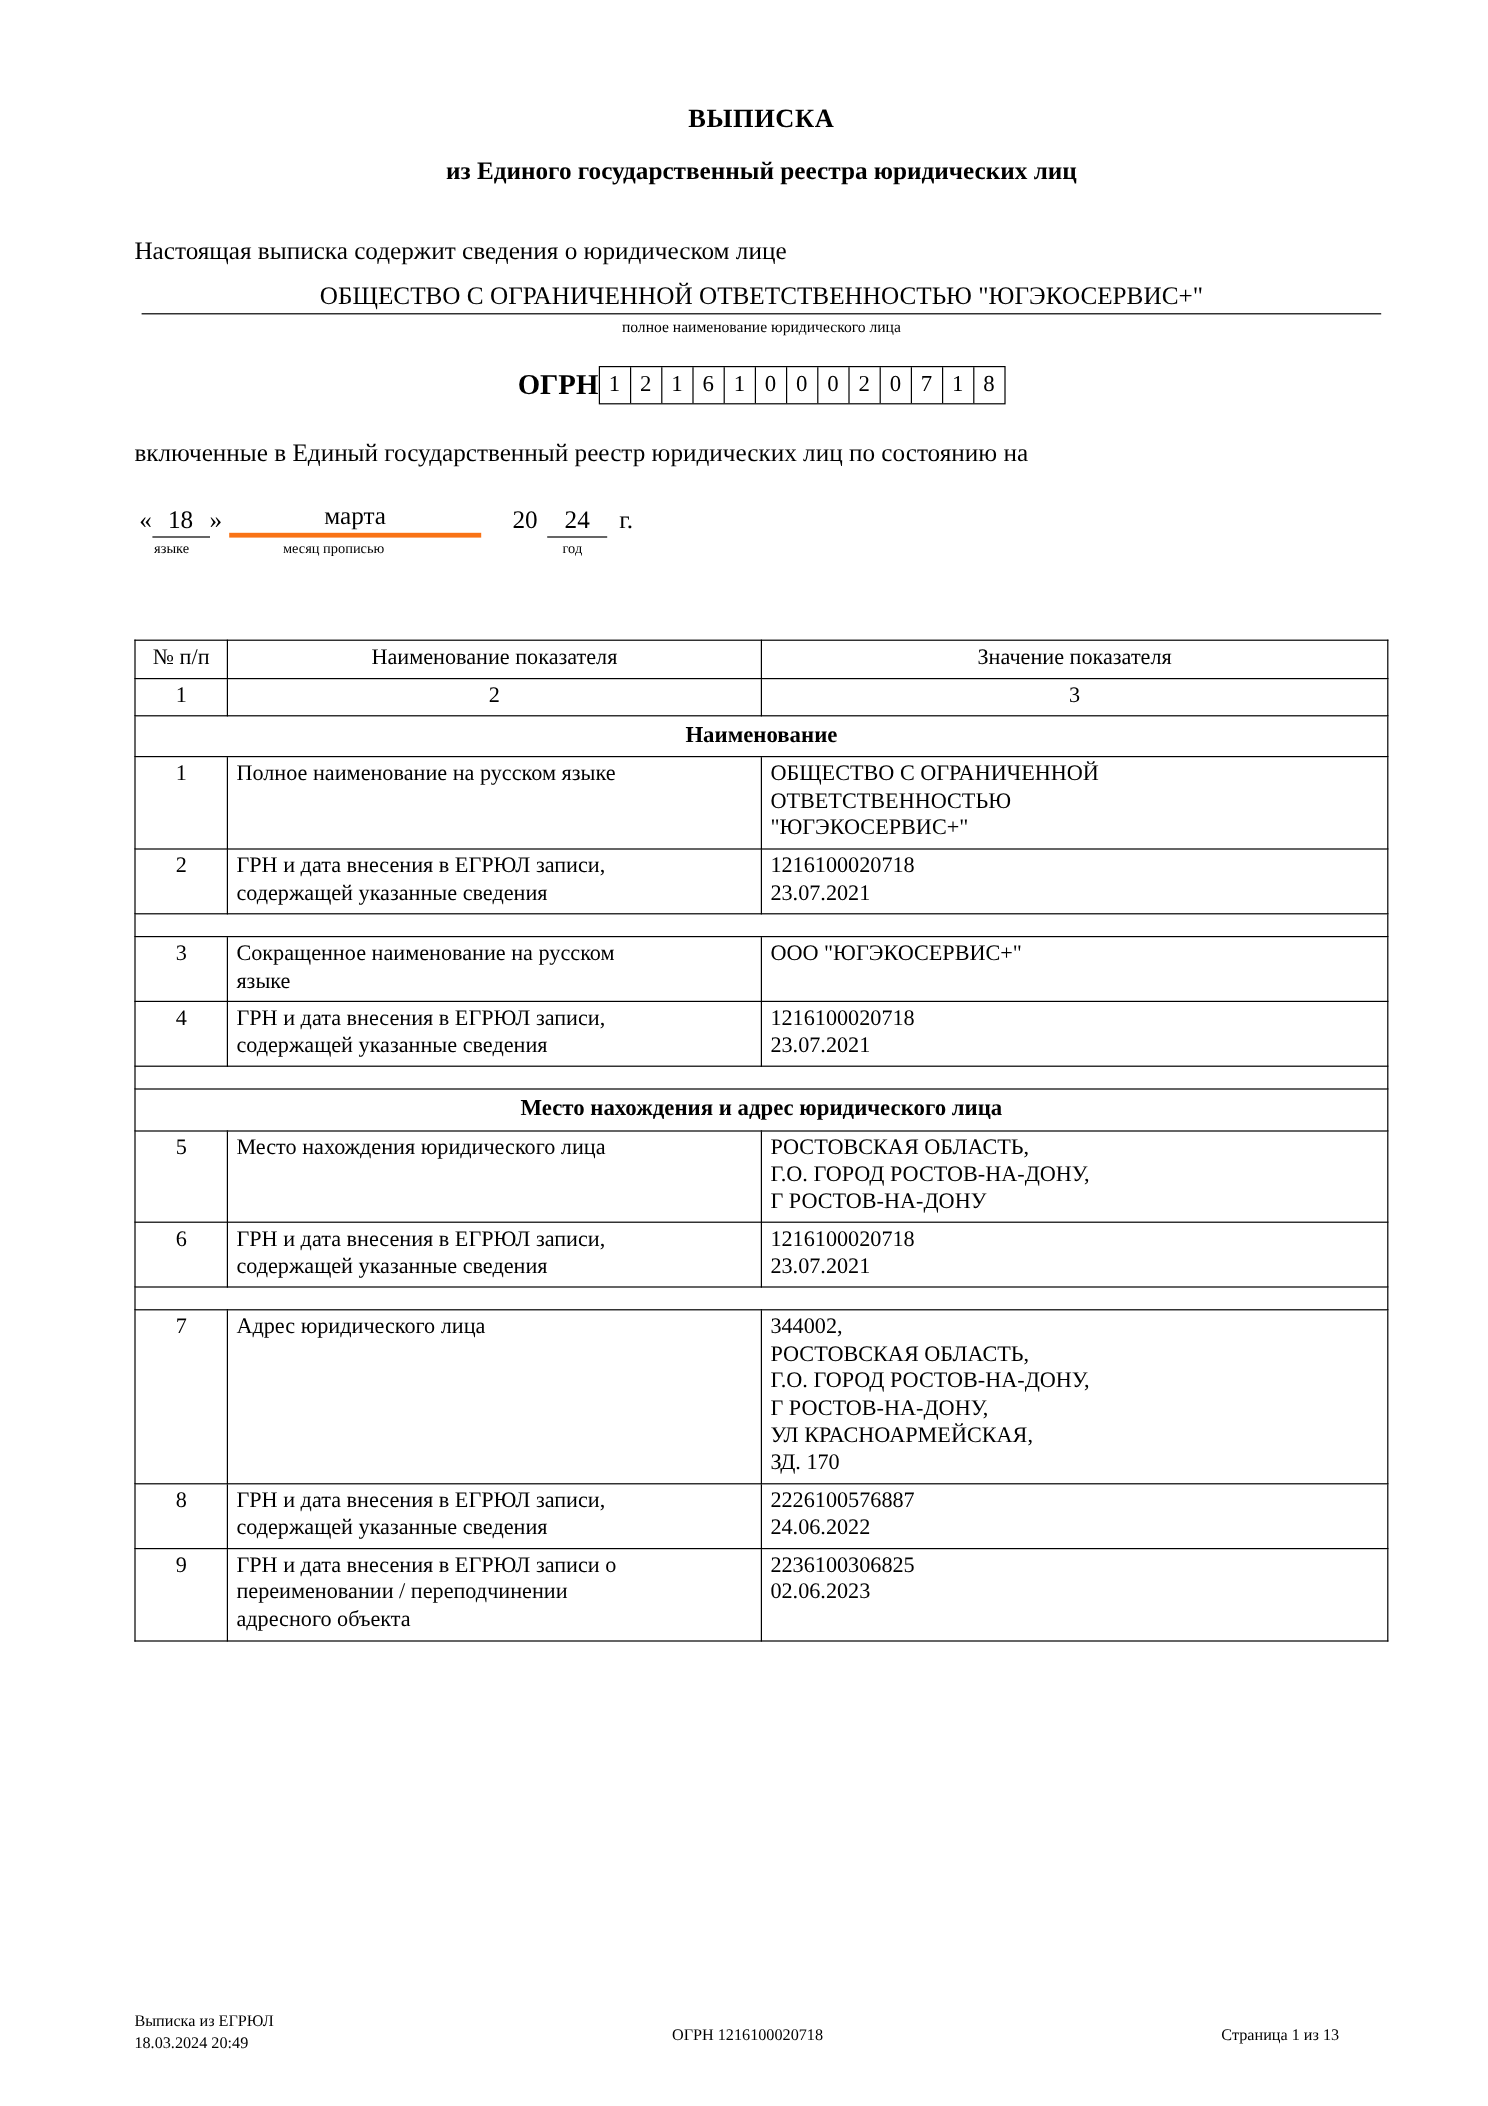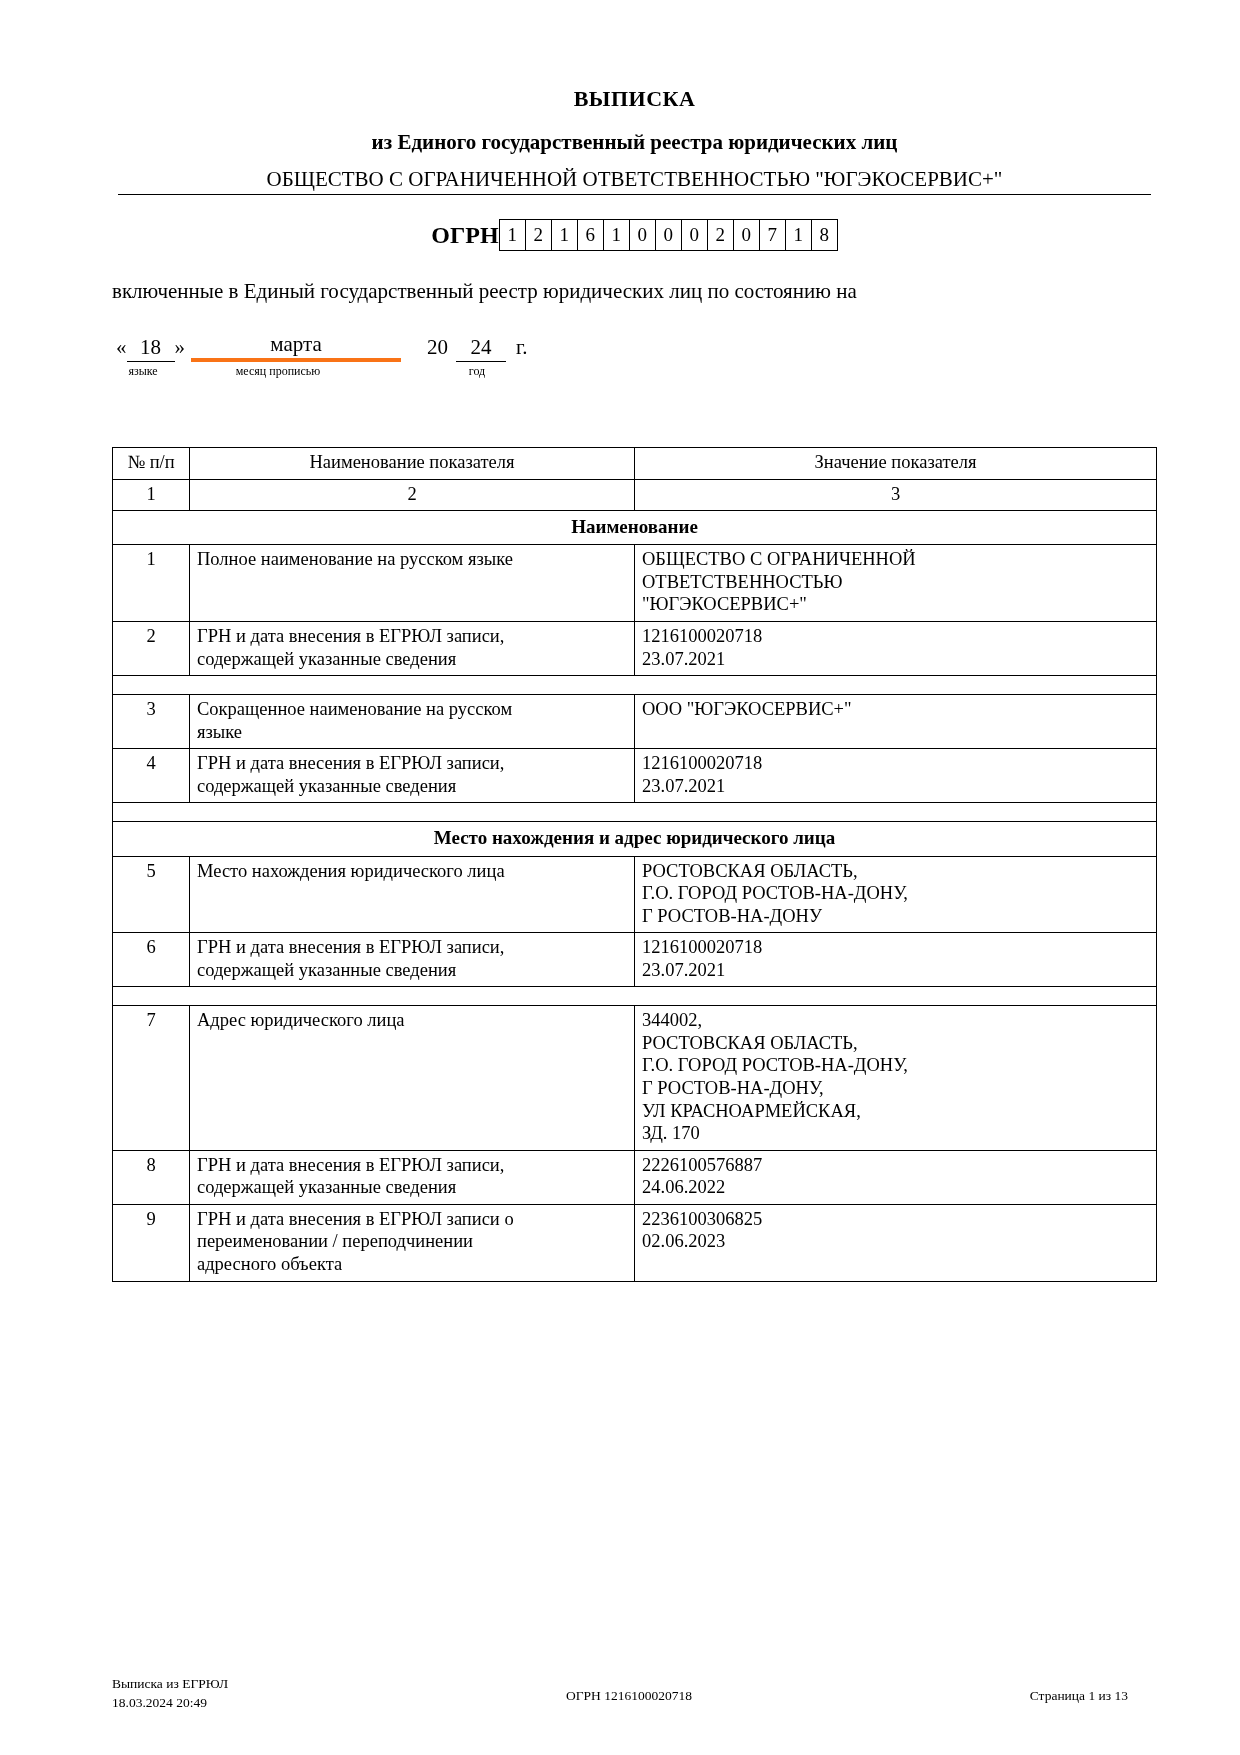--- a/index.html
+++ b/index.html
@@ -219,43 +219,45 @@
     padding: 0;
   }
   .nowrap-pre {
     white-space: pre-line;
   }
 
   
   .footer {
     position: absolute;
     left: 112px;
-    right: 112px;
+    right: 124px;
     bottom: 42px;
     font-size: 13.5px;
     display: flex;
     justify-content: space-between;
     align-items: flex-start;
   }
   .footer .f-left { line-height: 1.45; }
   .footer .f-center { padding-top: 14px; }
   .footer .f-right { padding-top: 14px; }
 </style>
 </head>
 <body>
 
 <div class="page">
 
   <div class="doc-title">ВЫПИСКА</div>
   <div class="doc-subtitle">из Единого государственный реестра юридических лиц</div>
 
 
+  <div class="contains-line">Настоящая выписка содержит сведения о юридическом лице</div>
 
   <div class="fullname-box">
     <div class="fullname-val">ОБЩЕСТВО С ОГРАНИЧЕННОЙ ОТВЕТСТВЕННОСТЬЮ "ЮГЭКОСЕРВИС+"</div>
+    <div class="center-caption">полное наименование юридического лица</div>
   </div>
 
   <div class="ogrn-wrap">
     <div class="ogrn-label">ОГРН</div>
     <div class="ogrn-cells" id="ogrn-cells">
         <span>1</span>
         <span>2</span>
         <span>1</span>
         <span>6</span>
         <span>1</span>

